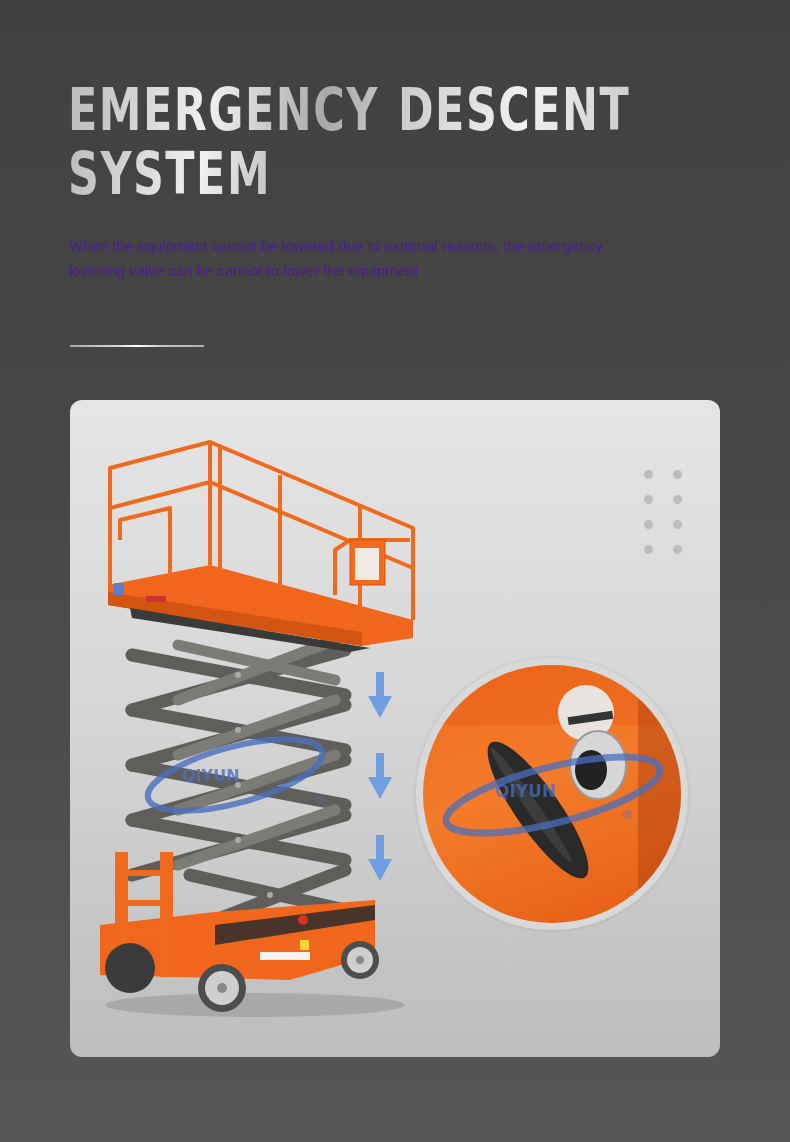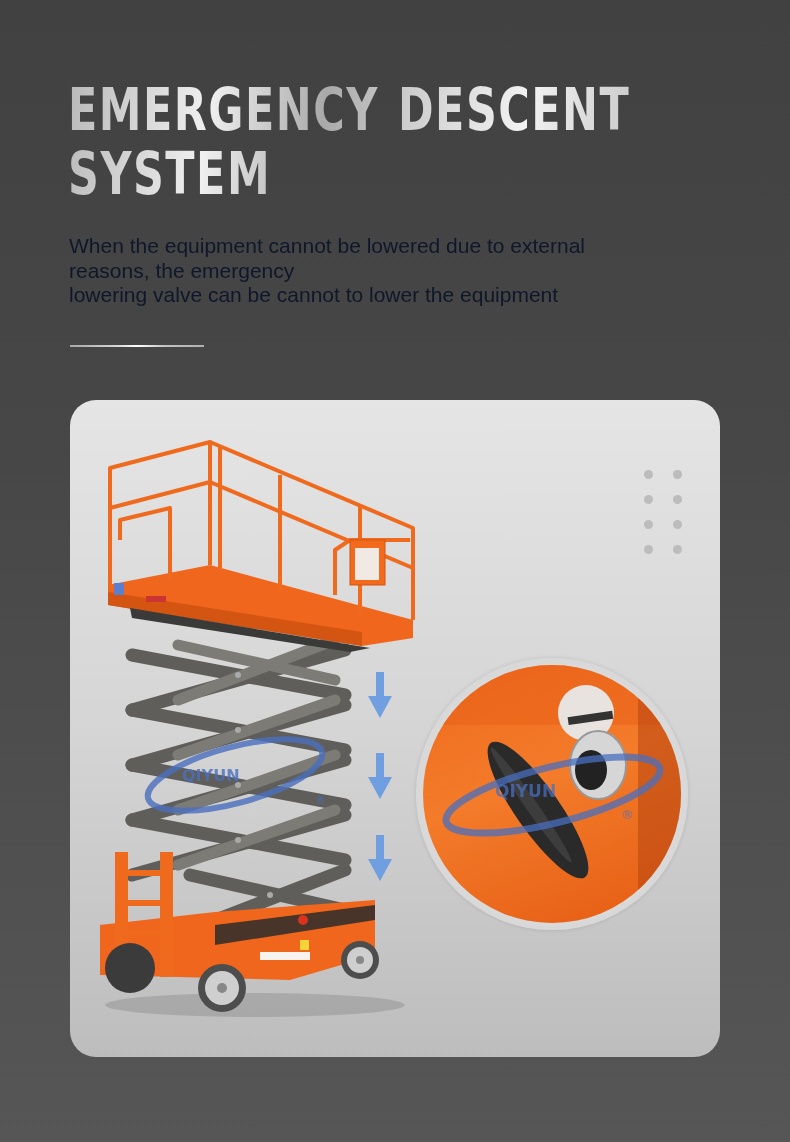--- a/index.html
+++ b/index.html
@@ -15,29 +15,29 @@
     font-weight: bold; font-size: 58px; line-height: 64px;
     letter-spacing: 2px;
     transform: scaleX(0.74); transform-origin: left top;
     background: linear-gradient(100deg, #b9b9b9 0%, #f0f0f0 25%, #a9a9a9 45%, #cfcfcf 60%, #f2f2f2 80%, #c8c8c8 100%);
     -webkit-background-clip: text; background-clip: text; color: transparent;
     white-space: nowrap;
   }
   .title .gap { display: inline-block; width: 26px; }
   .desc {
     position: absolute; left: 69px; top: 234px; width: 580px;
-    color: #0f172a; font-size: 21px; line-height: 24.5px;
+    color: #4c1d95; font-size: 15px; line-height: 24.5px;
   }
   .divider {
     position: absolute; left: 70px; top: 345px; width: 134px; height: 2px;
     background: linear-gradient(90deg, #a8a8a8 0%, #d6d6d6 35%, #ffffff 50%, #c4c4c4 70%, #b0b0b0 100%);
   }
   .card {
     position: absolute; left: 70px; top: 400px; width: 650px; height: 657px;
-    border-radius: 26px; overflow: hidden;
+    border-radius: 12px; overflow: hidden;
     background: linear-gradient(180deg, #e5e5e5 0%, #d5d5d5 50%, #bdbdbd 100%);
   }
   .dots { position: absolute; left: 574px; top: 70px; width: 40px; height: 90px; }
   .dot { position: absolute; width: 9px; height: 9px; border-radius: 50%; background: #bcbcbc; }
   .lift { position: absolute; left: 0; top: 0; }
   .arrow { position: absolute; left: 298px; width: 24px; height: 48px; }
   .zoom-circle {
     position: absolute; left: 346px; top: 258px; width: 272px; height: 272px;
     border-radius: 50%;
     background: radial-gradient(circle at 50% 50%, #f7f7f7 0%, #d8d8d8 70%, #e8e8e8 100%);

